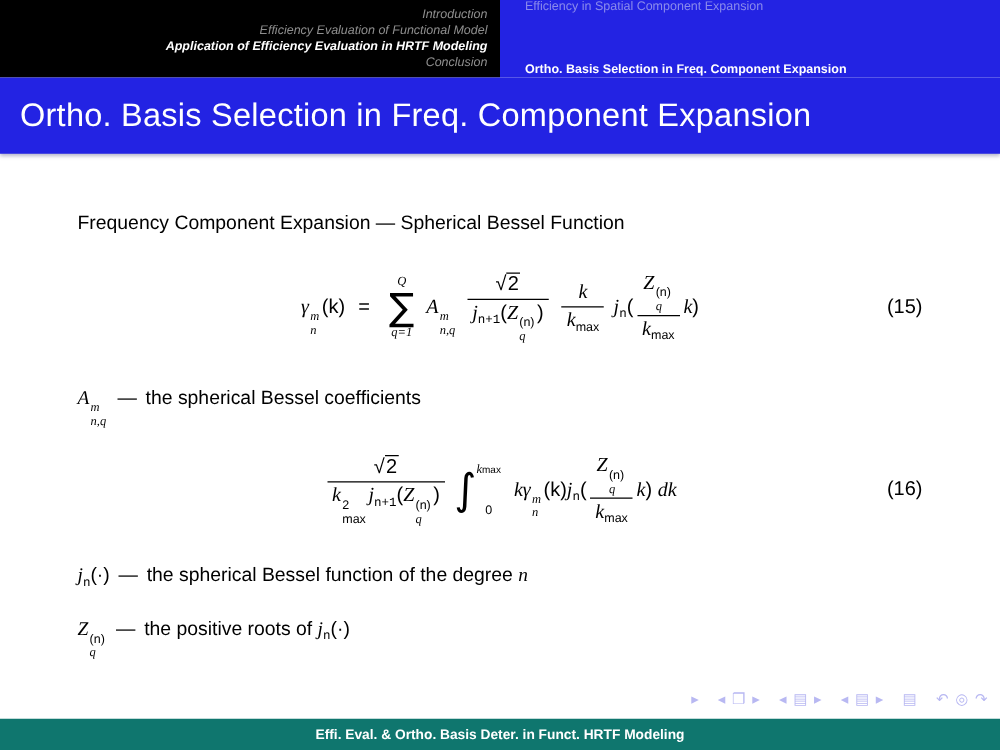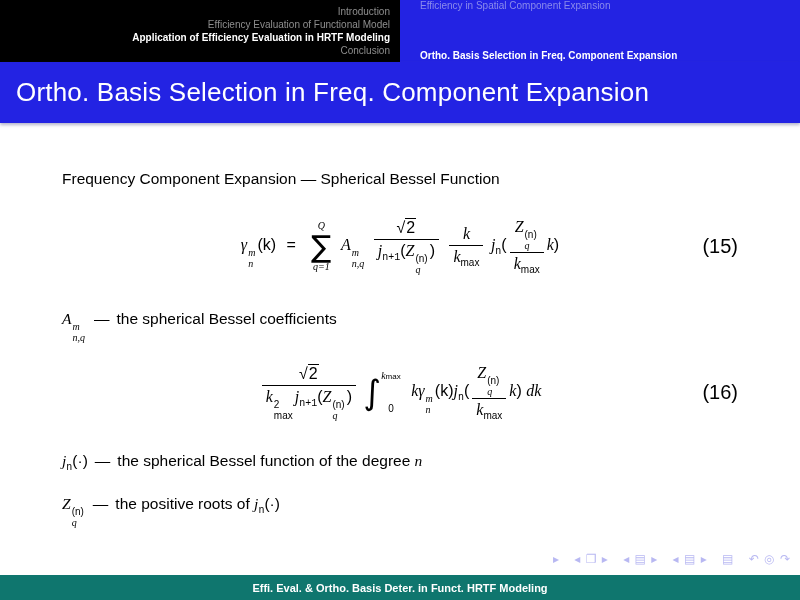--- a/index.html
+++ b/index.html
@@ -3,21 +3,21 @@
 <meta charset="utf-8">
 <style>
   html,body{margin:0;padding:0;background:#fff;}
   #slide{position:relative;width:800px;height:600px;background:#ffffff;overflow:hidden;
          font-family:"Liberation Sans",sans-serif;color:#000;}
 
   
   .header{position:absolute;top:0;left:0;width:800px;height:62px;display:flex;}
   .header-left{width:400px;height:62px;background:#000;display:flex;flex-direction:column;
                justify-content:center;text-align:right;padding-right:10px;box-sizing:border-box;}
-  .header-left .sec{font-size:10px;line-height:13px;color:#8e8e8e;}
+  .header-left .sec{font-size:10px;line-height:13px;color:#8e8e8e;font-style:italic;}
   .header-left .sec.active{color:#ffffff;font-weight:bold;}
   .header-right{flex:1;height:62px;background:#2323e3;display:flex;flex-direction:column;
                 justify-content:center;padding-left:20px;box-sizing:border-box;gap:36px;}
   .header-right .subsec{font-size:10px;line-height:14px;color:#8a8aec;}
   .header-right .subsec.active{color:#ffffff;font-weight:bold;}
 
   
   .titlebar{position:absolute;top:62px;left:0;width:800px;height:61px;background:#2323e3;
             color:#fff;display:flex;align-items:center;padding-left:16px;box-sizing:border-box;
             font-size:26px;letter-spacing:0.2px;box-shadow:0 2px 3px rgba(90,90,140,0.45);}
@@ -41,21 +41,21 @@
   .frac .den{border-top:1px solid #000;}
   .bigop{display:inline-flex;flex-direction:column;align-items:center;vertical-align:middle;
          line-height:1;margin:0 5px;font-size:10px;}
   .bigop .op{font-size:30px;line-height:1.05;font-family:"DejaVu Sans",sans-serif;font-style:normal;}
   .int{font-size:34px;font-family:"DejaVu Sans",sans-serif;font-style:normal;
        vertical-align:middle;line-height:1;}
   .intlims{display:inline-flex;flex-direction:column;justify-content:space-between;height:44px;
            vertical-align:middle;font-size:10px;margin:0 6px 0 0;}
   .sqrt{font-style:normal;}
   .radicand{border-top:1px solid #000;padding:0 1px;}
-  .eqtag{position:absolute;right:62px;top:50%;transform:translateY(-50%);font-size:20px;}
+  .eqtag{position:absolute;right:62px;top:50%;transform:translateY(-50%);font-size:16px;}
 
   
   .navbar{position:absolute;right:10px;bottom:34px;color:#b8b8f2;font-size:12px;
           white-space:nowrap;user-select:none;}
   .navg{margin-left:2px;cursor:pointer;}
   .navg.gap{margin-left:12px;}
 
   
   .footer{position:absolute;left:0;bottom:0;width:800px;height:25px;display:flex;
           font-size:11px;font-weight:bold;color:#fff;}

